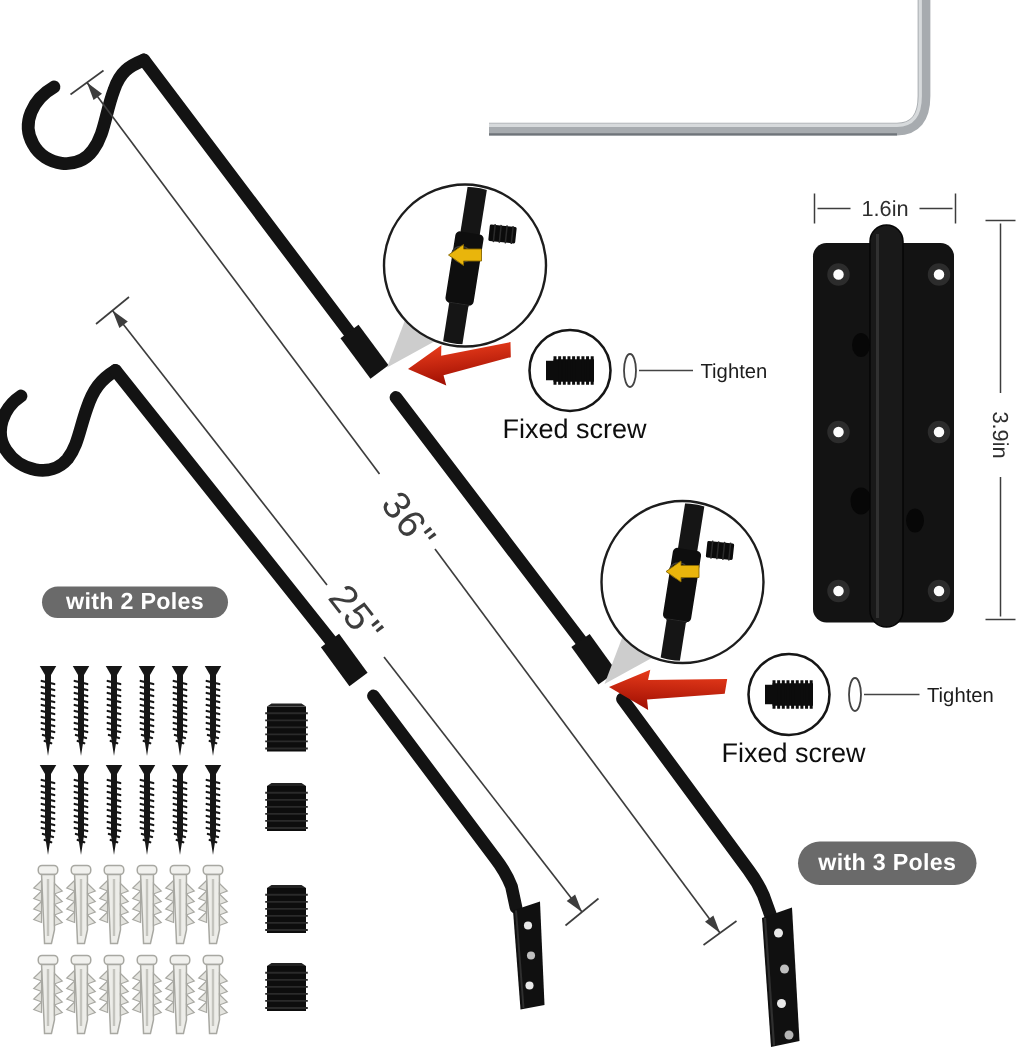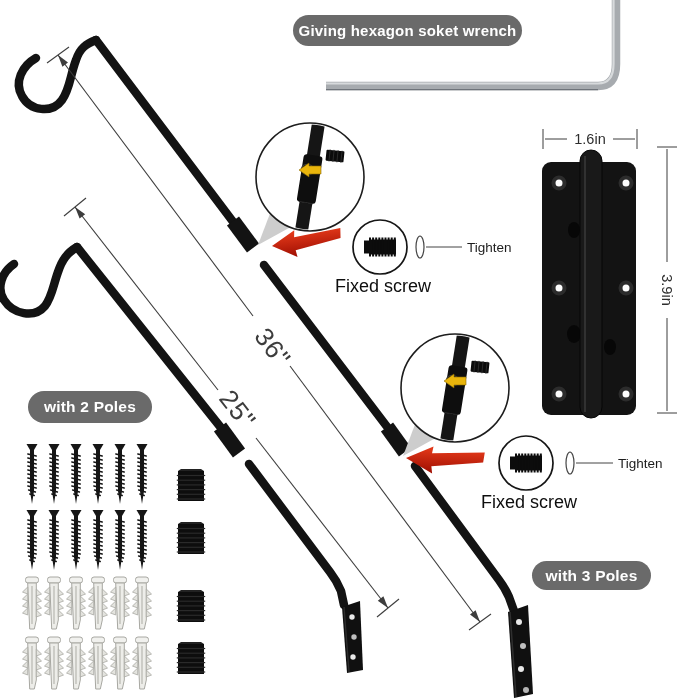--- a/index.html
+++ b/index.html
@@ -7,21 +7,21 @@
     position:relative;width:679px;height:698px;background:#ffffff;overflow:hidden;
     font-family:"Liberation Sans",sans-serif;
   }
   .stage svg{position:absolute;left:0;top:0;}
   .pill{
     position:absolute;background:#6a6a6a;color:#ffffff;font-weight:bold;
     border-radius:17px;display:flex;align-items:center;justify-content:center;
     white-space:nowrap;letter-spacing:.2px;
   }
   .pill-wrench{left:293px;top:15px;width:229px;height:31px;font-size:15px;}
-  .pill-two{left:28px;top:391px;width:124px;height:32px;font-size:15.5px;}
+  .pill-two{left:28px;top:391px;width:124px;height:21px;font-size:15.5px;}
   .pill-three{left:532px;top:545px;width:119px;height:29px;font-size:15.5px;margin-top:16px;}
   svg text{font-family:"Liberation Sans",sans-serif;}
   .dim-label{fill:#3d3d3d;font-size:26px;letter-spacing:1px;}
   .tighten{fill:#1c1c1c;font-size:13.5px;}
   .fixedlbl{fill:#0e0e0e;font-size:18px;font-weight:500;}
   .bdim{fill:#2e2e2e;font-size:14.5px;}
 </style>
 </head>
 <body>
 
@@ -272,17 +272,16 @@
         <use href="#anchor" x="142" y="637"></use>
   </g>
   <g>
     <use href="#setscrew" x="191" y="486"></use>
     <use href="#setscrew" x="191" y="539"></use>
     <use href="#setscrew" x="191" y="607"></use>
     <use href="#setscrew" x="191" y="659"></use>
   </g>
 </svg>
 
-<div class="pill pill-wrench">Giving hexagon soket wrench</div>
 <div class="pill pill-two">with 2 Poles</div>
 <div class="pill pill-three">with 3 Poles</div>
 
 </div>
 
 </body></html>

